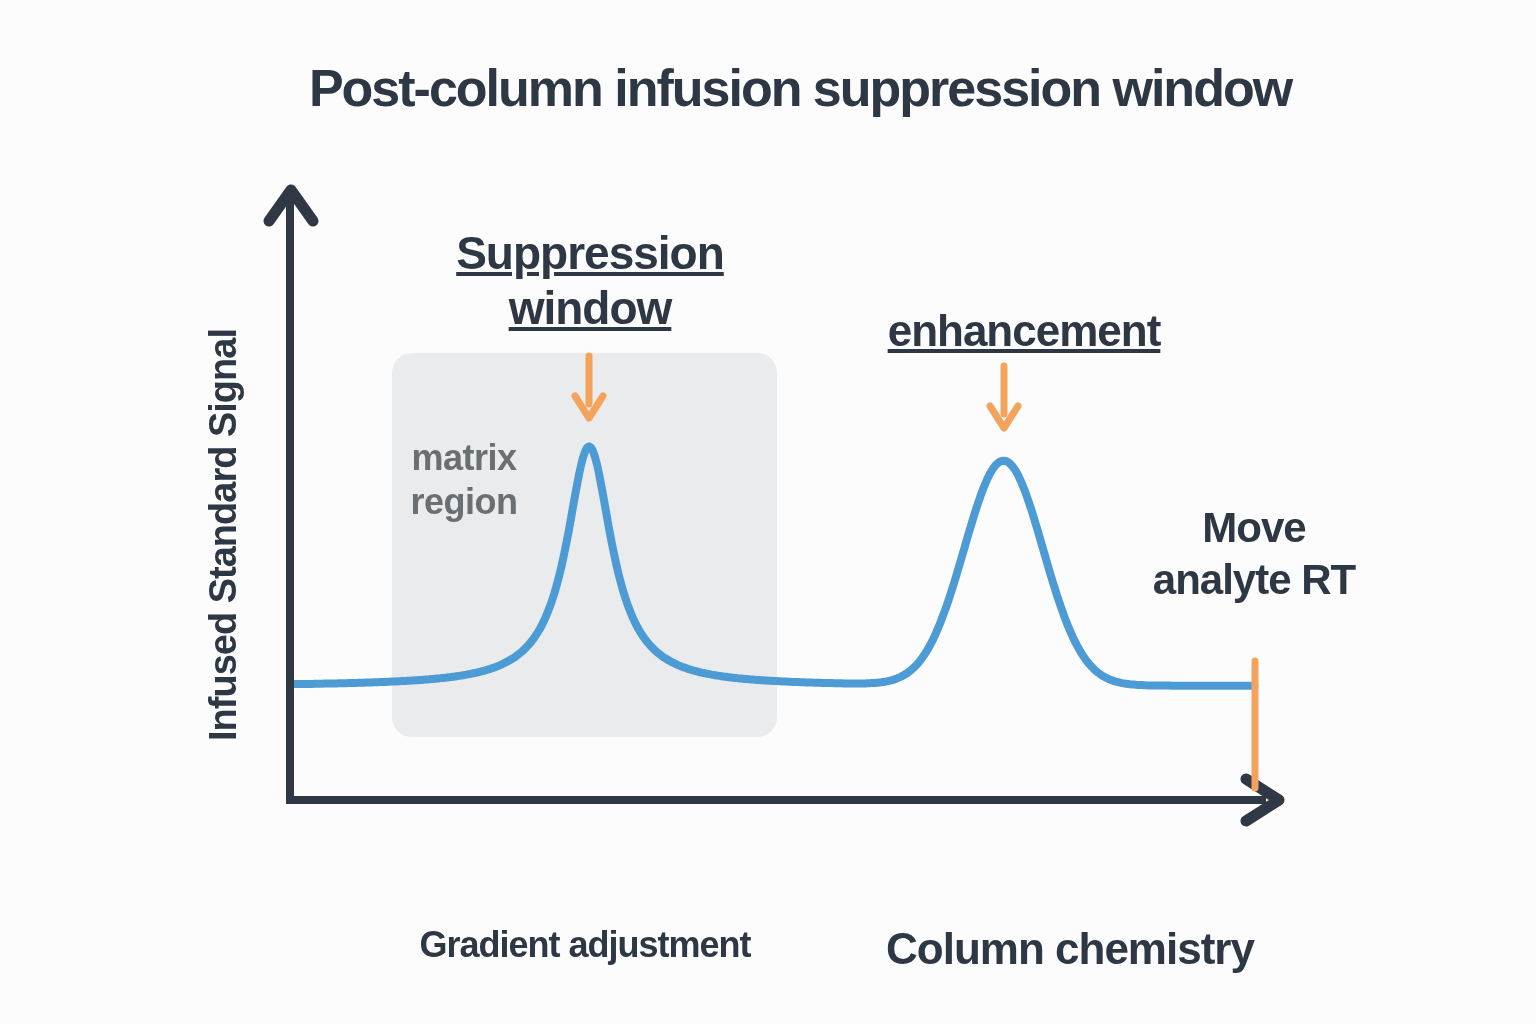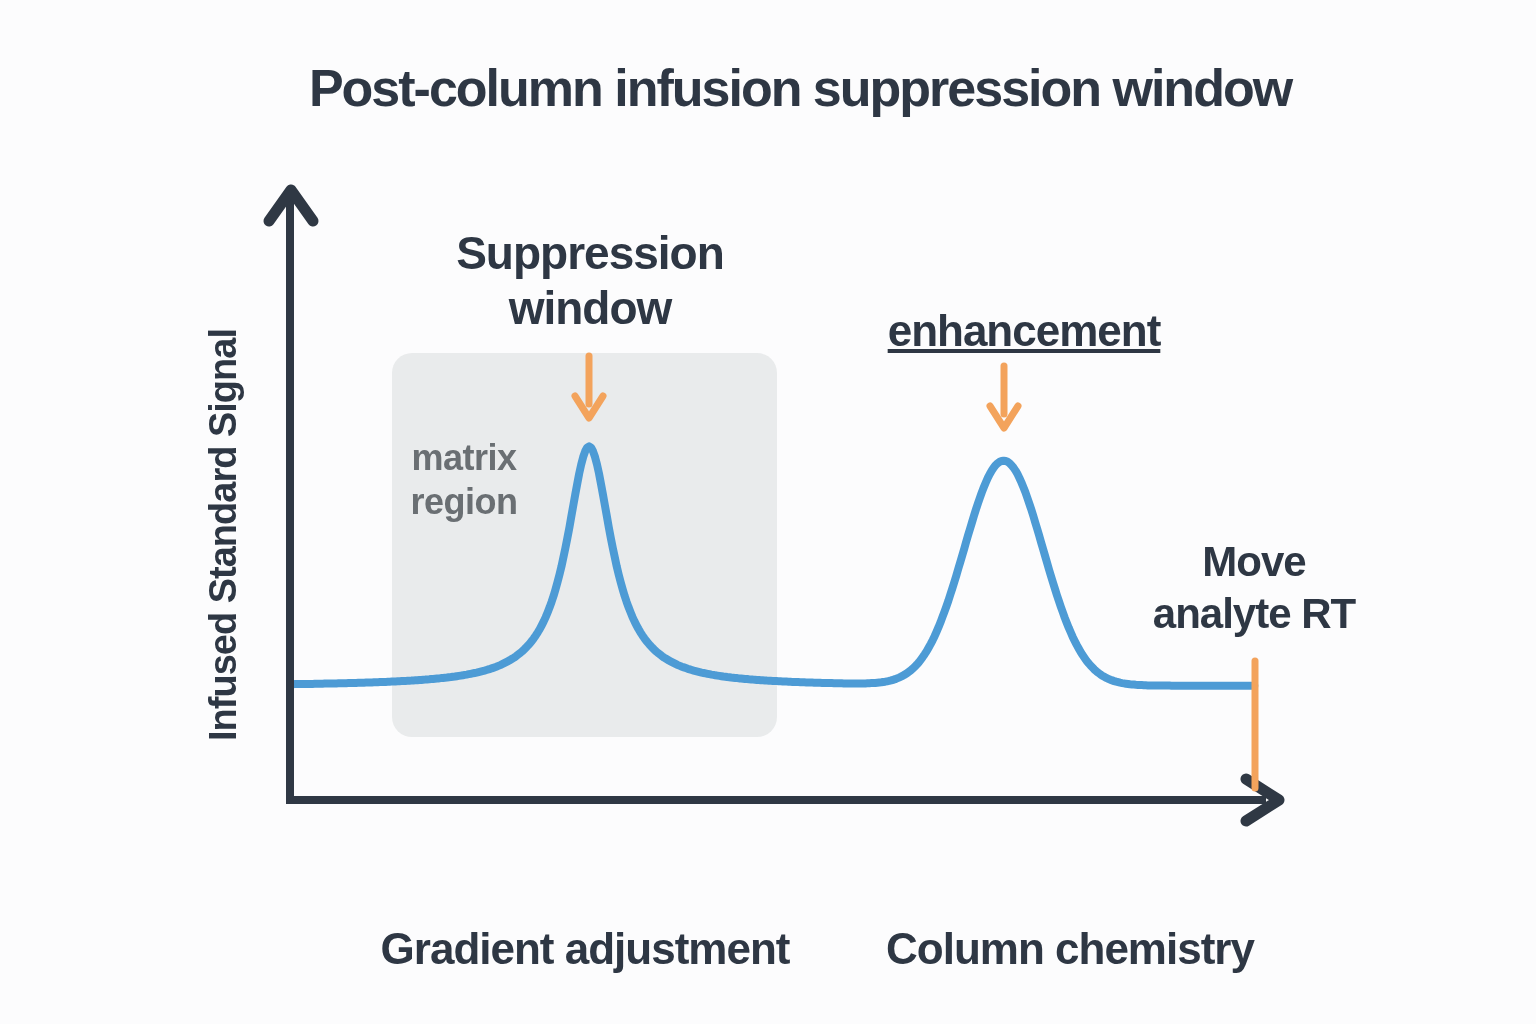--- a/index.html
+++ b/index.html
@@ -23,42 +23,42 @@
     left: 300px; top: 58px; width: 1000px;
     font-size: 52px; letter-spacing: -2px;
   }
   .ylabel {
     left: 223px; top: 535px;
     transform: translate(-50%, -50%) rotate(-90deg);
     font-size: 38px; letter-spacing: -1px;
   }
   .suppression {
     left: 440px; top: 226px; width: 300px;
-    font-size: 46px; line-height: 1.2; letter-spacing: -1px;
+    font-size: 46px; line-height: 1.2; letter-spacing: -1px; text-decoration: underline;
   }
   .matrix {
     left: 340px; top: 436px; width: 248px;
     font-size: 36px; line-height: 44px; letter-spacing: -0.5px;
     color: #6a6f73;
   }
   .enhancement {
     left: 874px; top: 306px; width: 300px;
     font-size: 44px; letter-spacing: -1px; text-decoration: underline;
   }
   .move {
     left: 1128px; top: 502px; width: 252px;
-    font-size: 42px; line-height: 52px; letter-spacing: -1px; margin-top: 34px;
+    font-size: 42px; line-height: 52px; letter-spacing: -1px;
   }
   .xlabel {
     left: 561px; top: 840px; width: 400px;
     font-size: 46px; letter-spacing: -1.5px;
   }
   .footer-left {
     left: 360px; top: 924px; width: 450px;
-    font-size: 44px; letter-spacing: -1px;
+    font-size: 36px; letter-spacing: -1px;
   }
   .footer-right {
     left: 845px; top: 924px; width: 450px;
     font-size: 44px; letter-spacing: -1px;
   }
 </style>
 </head>
 <body>
 
 <div class="canvas">

